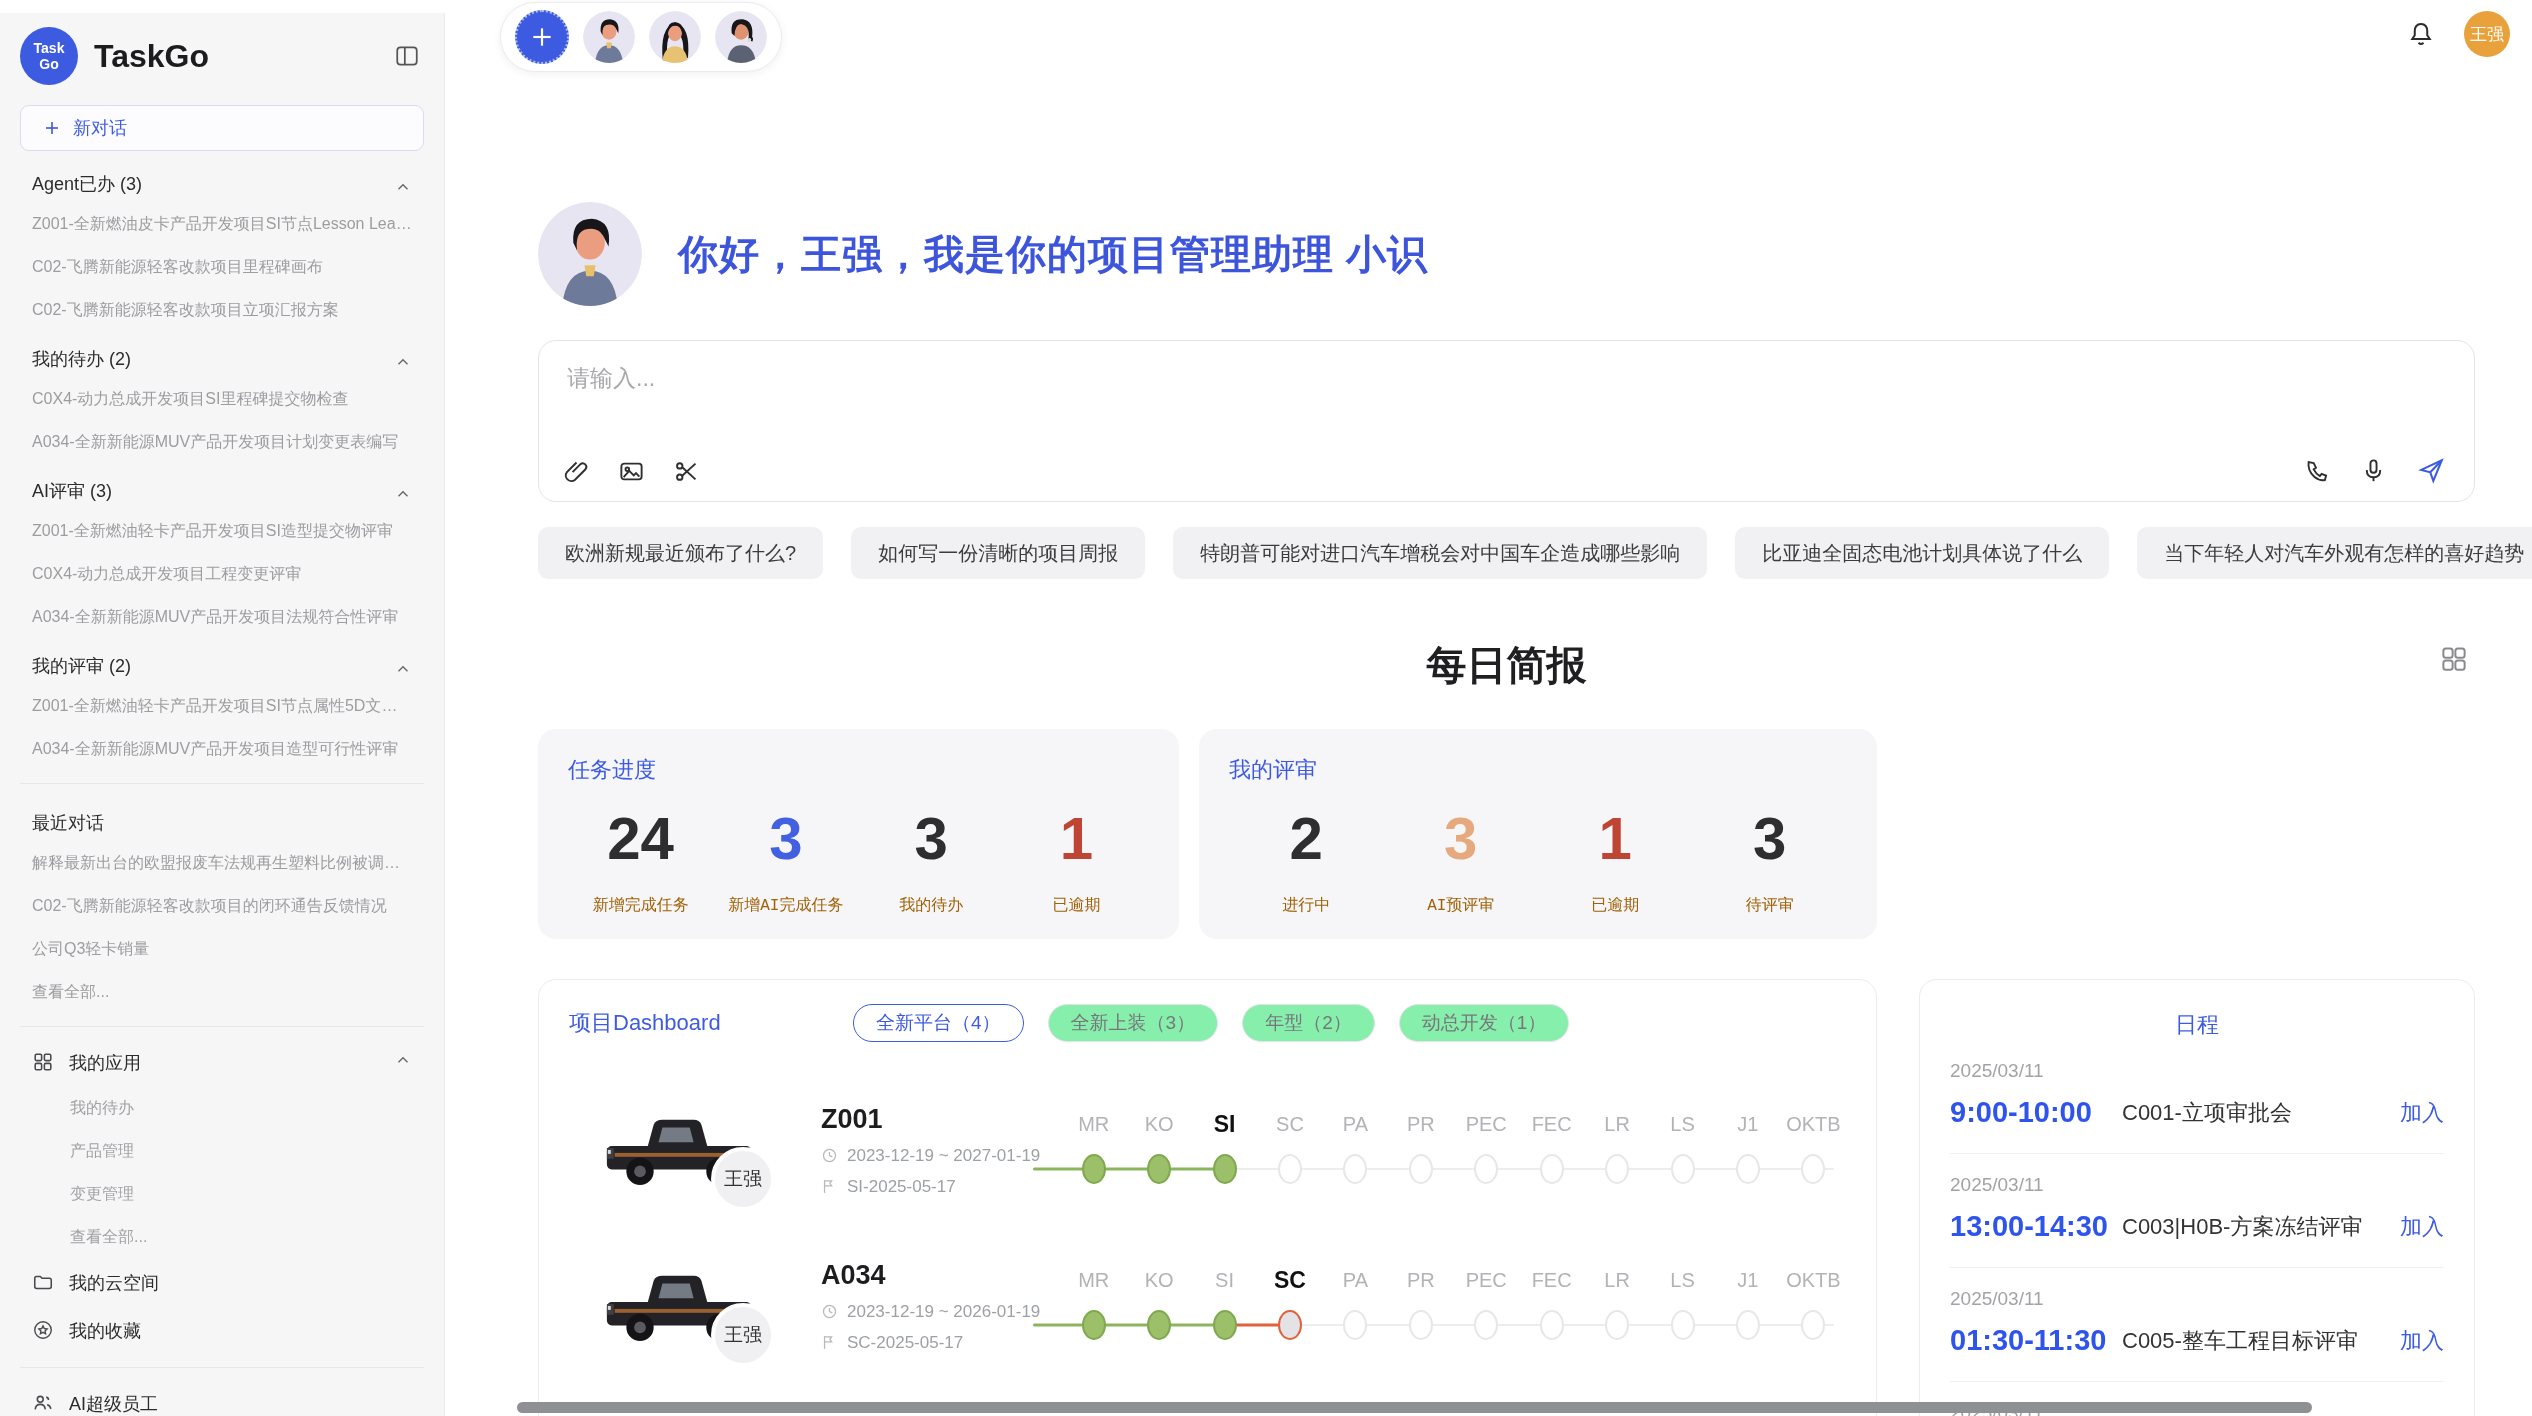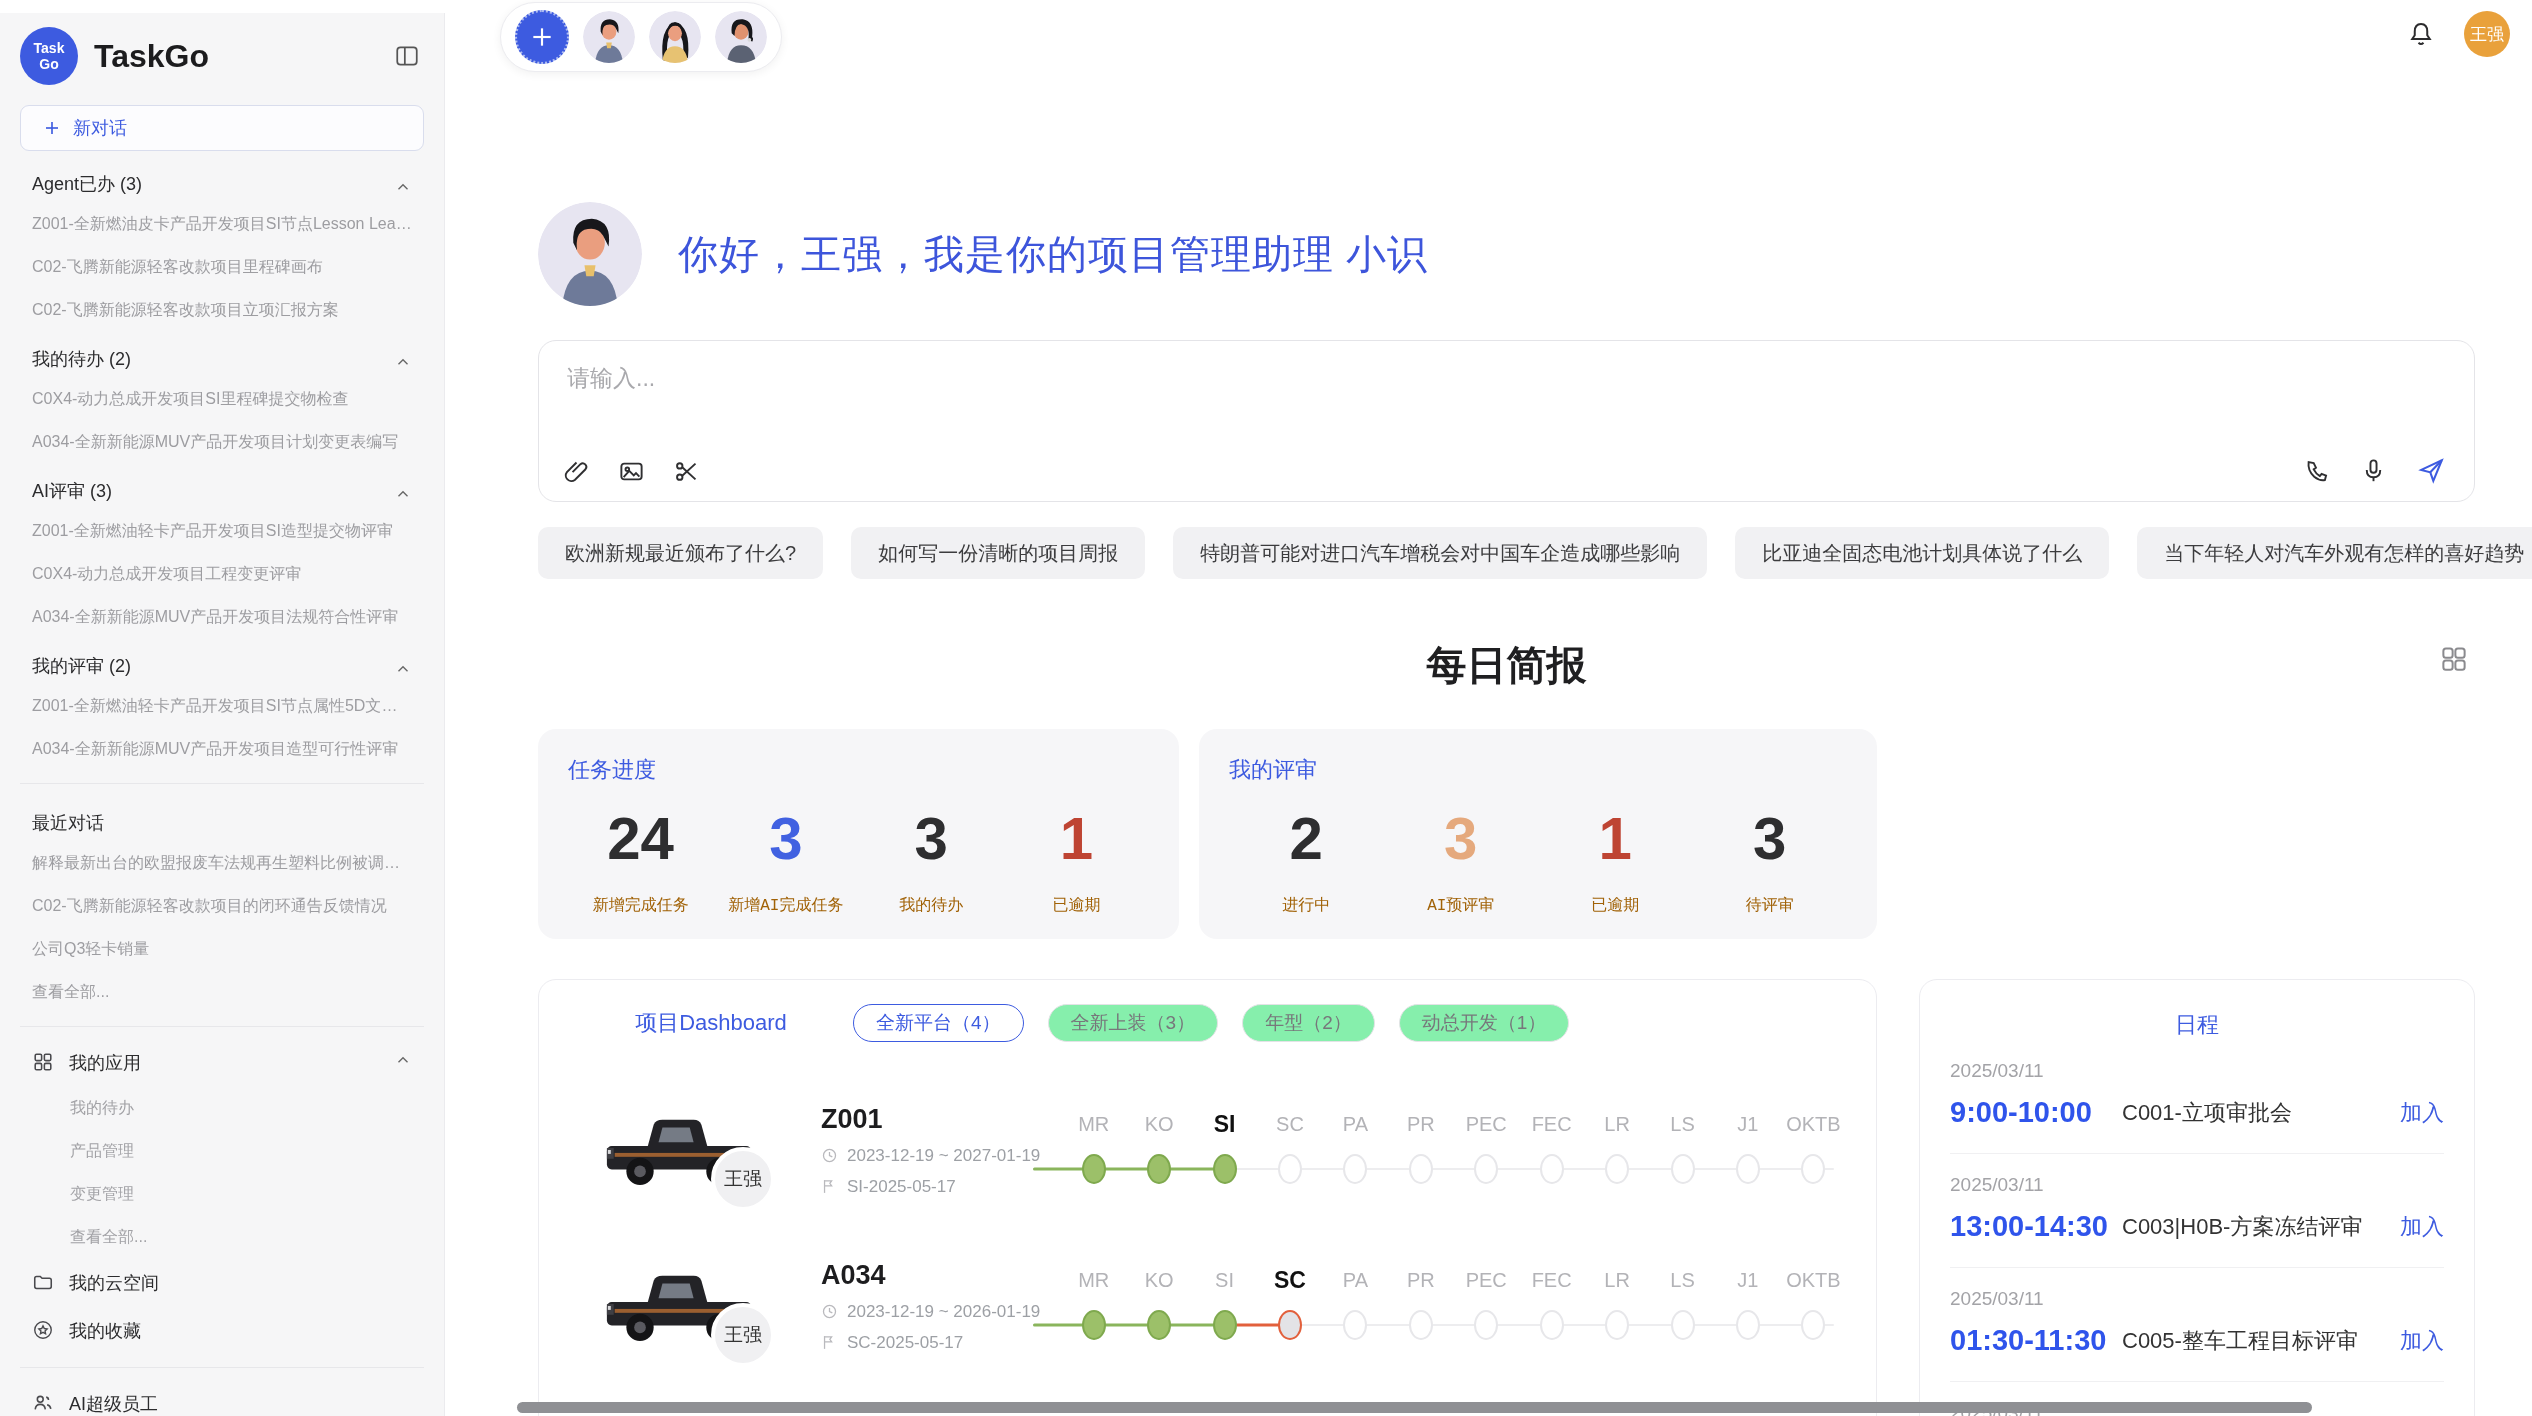--- a/index.html
+++ b/index.html
@@ -49,21 +49,21 @@
   .tb-avatar{width:52px;height:52px;border-radius:50%;overflow:hidden;cursor:pointer;flex:0 0 auto;}
   .topbar-right{position:absolute;right:22px;top:11px;display:flex;align-items:center;gap:28px;}
   .bell{color:#2c2c2e;cursor:pointer;}
   .user-avatar{width:46px;height:46px;border-radius:50%;background:var(--owner-orange);color:#fff;
                display:flex;align-items:center;justify-content:center;font-size:17px;cursor:pointer;}
 
   
   .content{position:absolute;left:538px;top:0;width:1937px;}
   .greeting{margin-top:202px;display:flex;align-items:center;gap:36px;}
   .greet-avatar{width:104px;height:104px;border-radius:50%;overflow:hidden;flex:0 0 auto;}
-  .greet-text{font-size:40px;font-weight:normal;color:#3D55DB;letter-spacing:1px;}
+  .greet-text{font-size:40px;font-weight:bold;color:#3D55DB;letter-spacing:1px;}
 
   .input-card{margin-top:34px;height:162px;border:1.5px solid #E4E4E8;border-radius:18px;
               position:relative;background:#fff;}
   .composer{position:absolute;left:20px;top:14px;width:1700px;height:80px;border:none;outline:none;
             resize:none;font-size:23px;font-family:inherit;color:#333;background:transparent;padding:8px;}
   .composer::placeholder{color:#A9A9AD;}
   .input-icons-left{position:absolute;left:24px;bottom:16px;display:flex;gap:28px;color:#2F2F31;}
   .input-icons-right{position:absolute;right:28px;bottom:16px;display:flex;gap:30px;align-items:center;color:#2F2F31;}
   .icon-btn{cursor:pointer;}
   .send-ic{color:var(--accent);}
@@ -84,21 +84,21 @@
   .stat{flex:1;text-align:center;}
   .stat-num{font-size:60px;font-weight:600;line-height:64px;}
   .stat-label{margin-top:24px;font-size:16px;color:#a16207;font-family:Liberation Mono, monospace;}
 
   .columns{margin-top:40px;display:flex;gap:42px;align-items:flex-start;}
 
   
   .dash-card{width:1339px;height:560px;border:1px solid #ECECF0;border-radius:18px;
              padding:24px 30px;background:#fff;}
   .dash-head{display:flex;align-items:center;}
-  .dash-title{font-size:22px;color:var(--accent);width:284px;text-align:center;}
+  .dash-title{font-size:22px;color:var(--accent);width:284px;}
   .pills{display:flex;gap:24px;}
   .pill{height:38px;border-radius:19px;padding:0 22px;display:flex;align-items:center;
         font-size:19px;color:#77777B;background:#86efac;border:1px solid #E3E3E6;
         white-space:nowrap;cursor:pointer;}
   .pill.active{background:#fff;border:1.5px solid var(--accent);color:var(--accent);}
 
   .project-row{display:flex;align-items:center;margin-top:42px;height:132px;cursor:pointer;}
   .project-row.r2{margin-top:24px;}
   .project-row.partial{margin-top:30px;}
   .truck{width:152px;height:100px;margin-left:34px;flex:0 0 auto;}

